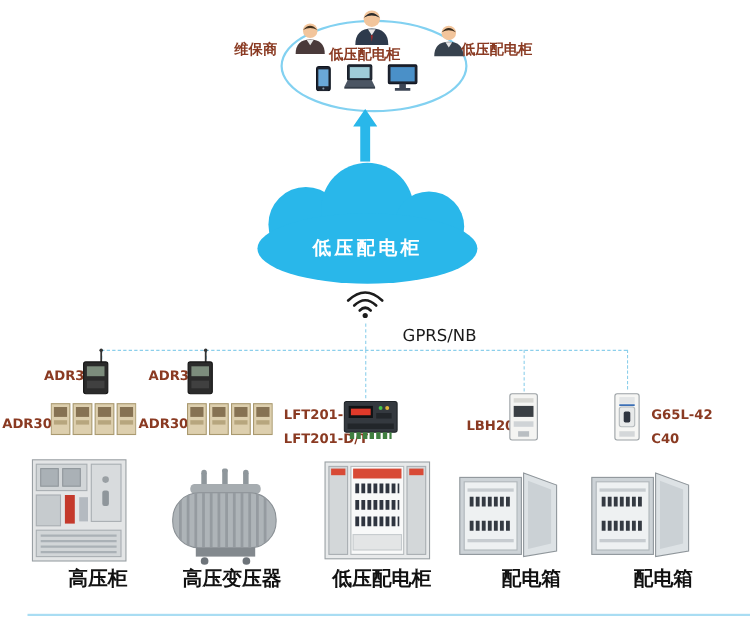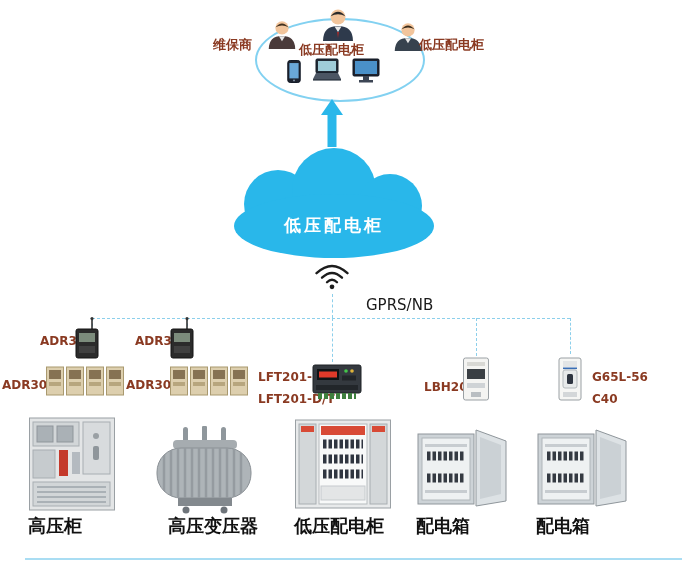--- a/index.html
+++ b/index.html
@@ -6,21 +6,21 @@
   .stage{position:relative;width:682px;height:569px;background:#ffffff;overflow:hidden;
          font-family:"DejaVu Sans","Liberation Sans",sans-serif;}
   .abs{position:absolute;}
   .ellipse{border:2px solid #82d1f1;border-radius:50%;background:transparent;}
   .user-label{color:var(--label-maroon,#8a3a22);font-size:13px;font-weight:bold;white-space:nowrap;text-align:center;}
   .dev-label{color:var(--label-maroon,#8a3a22);font-size:12px;font-weight:bold;white-space:nowrap;}
   .cloud-text{color:#ffffff;font-size:17px;font-weight:bold;letter-spacing:3px;text-align:center;width:240px;}
   .gprs{font-size:15px;color:#1a1a1a;font-weight:500;white-space:nowrap;margin-top:30px;}
   .dash-h{border-top:1.5px dashed var(--dash-blue,#8ccfeb);height:0;}
   .dash-v{border-left:1.5px dashed var(--dash-blue,#8ccfeb);width:0;}
-  .equip-label{font-size:18px;font-weight:bold;color:var(--equipment-label,#111111);text-align:left;white-space:nowrap;}
+  .equip-label{font-size:18px;font-weight:bold;color:var(--equipment-label,#111111);text-align:right;white-space:nowrap;}
   .bottom-line{background:var(--bottom-line,#a9ddf3);}
 </style>
 </head>
 <body>
 
 <div class="stage">
 
   <div class="abs ellipse" style="left:255px;top:18px;width:166px;height:80px;"></div>
 
   <div class="abs" style="left:266px;top:20px;width:32px;height:30px;">
@@ -216,21 +216,21 @@
   <div class="abs" style="left:554px;top:356px;width:32px;height:46px;">
     <svg width="32" height="46" viewBox="0 0 32 46">
       <rect x="5" y="2" width="22" height="42" rx="2" fill="#f6f6f4" stroke="#9aa0a4"></rect>
       <rect x="9" y="5" width="14" height="6" fill="#e3e5e6"></rect>
       <rect x="9" y="14" width="14" height="18" rx="2" fill="#e8eaea" stroke="#b5babd"></rect>
       <rect x="13" y="18" width="6" height="10" rx="1.5" fill="#2f3540"></rect>
       <rect x="9" y="36" width="14" height="5" fill="#d4d7d9"></rect>
       <rect x="9" y="11.5" width="14" height="1.6" fill="#3b6fb5"></rect>
     </svg>
   </div>
-  <div class="abs dev-label" style="left:592px;top:370px;">G65L-56</div>
+  <div class="abs dev-label" style="left:592px;top:370px;">G65L-42</div>
   <div class="abs dev-label" style="left:592px;top:392px;">C40</div>
 
   <div class="abs" style="left:28px;top:416px;width:88px;height:96px;">
     <svg width="88" height="96" viewBox="0 0 88 96">
       <rect x="1.5" y="2" width="85" height="92" fill="#e3e5e6" stroke="#9aa0a4"></rect>
       <rect x="5" y="6" width="46" height="24" fill="#d2d6d8" stroke="#a8aeb2"></rect>
       <rect x="9" y="10" width="16" height="16" fill="#aab1b6" stroke="#8f969b"></rect>
       <rect x="29" y="10" width="16" height="16" fill="#aab1b6" stroke="#8f969b"></rect>
       <rect x="55" y="6" width="27" height="52" fill="#d8dbdd" stroke="#a8aeb2"></rect>
       <circle cx="68" cy="20" r="3" fill="#9aa0a4"></circle>
@@ -327,20 +327,20 @@
         <line x1="11" y1="28" x2="49" y2="28"></line>
         <line x1="11" y1="50" x2="49" y2="50"></line>
       </g>
       <rect x="9" y="62" width="42" height="3" fill="#c7ccd0"></rect>
       <polygon points="60,2 90,13 90,73 60,78" fill="#dde2e5" stroke="#8f969b"></polygon>
       <polygon points="64,9 85,17 85,66 64,71" fill="#cbd1d5"></polygon>
     </svg>
   </div>
 
   <div class="abs equip-label" style="left:28px;top:514px;width:88px;">高压柜</div>
-  <div class="abs equip-label" style="left:168px;top:514px;width:104px;">高压变压器</div>
+  <div class="abs equip-label" style="left:152px;top:514px;width:104px;">高压变压器</div>
   <div class="abs equip-label" style="left:294px;top:514px;width:98px;">低压配电柜</div>
   <div class="abs equip-label" style="left:416px;top:514px;width:94px;">配电箱</div>
   <div class="abs equip-label" style="left:536px;top:514px;width:94px;">配电箱</div>
 
   <div class="abs bottom-line" style="left:25px;top:558px;width:657px;height:2px;"></div>
 
 </div>
 
 </body></html>

